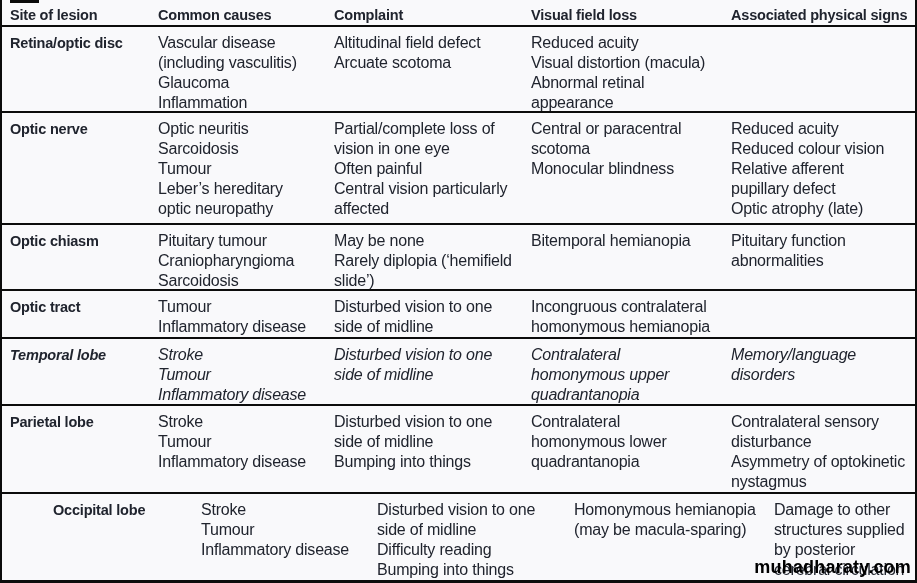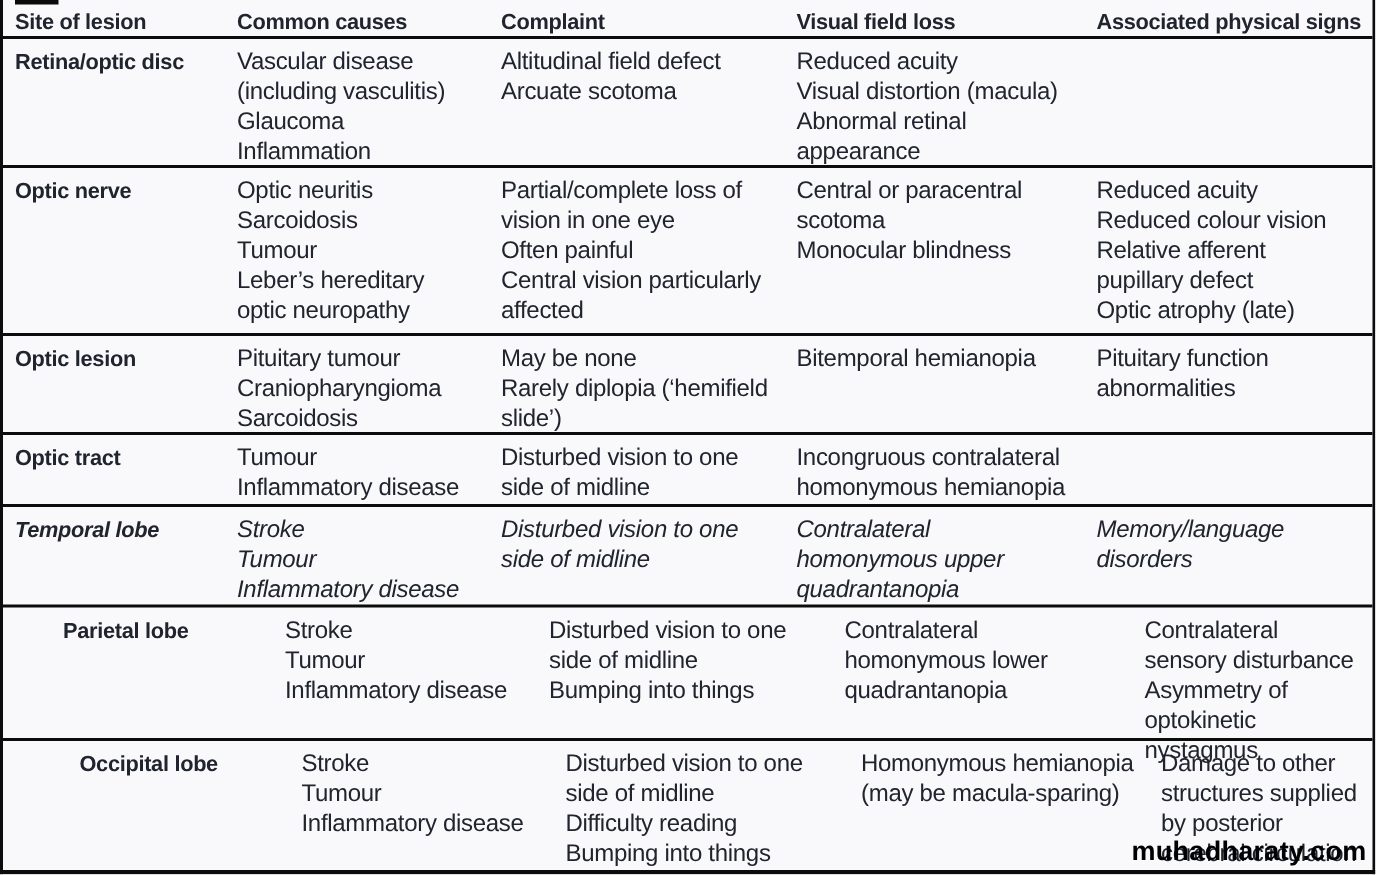--- a/index.html
+++ b/index.html
@@ -50,21 +50,21 @@
     padding: 6px 10px 6px 8px;
     white-space: pre-line;
   }
   .cell.site { font-weight: bold; font-size: 14.5px; }
   
   .trow.r0 { min-height: 86px; }
   .trow.r1 { min-height: 112px; }
   .trow.r2 { min-height: 66px; }
   .trow.r3 { min-height: 48px; }
   .trow.r4 { min-height: 67px; font-style: italic; }
-  .trow.r5 { min-height: 88px; padding-left: 32px; }
+  .trow.r5 { min-height: 88px; }
   .trow.r6 { min-height: 86px; padding-left: 43px; }
   .watermark {
     position: absolute;
     right: 6px;
     bottom: 5px;
     font-size: 18px;
     font-weight: bold;
     letter-spacing: 0.2px;
     color: #000000;
     background: transparent;
@@ -108,21 +108,21 @@
 Central vision particularly affected</div>
       <div class="cell">Central or paracentral scotoma
 Monocular blindness</div>
       <div class="cell">Reduced acuity
 Reduced colour vision
 Relative afferent pupillary defect
 Optic atrophy (late)</div>
     </div>
 
     <div class="trow r2">
-      <div class="cell site">Optic lesion</div>
+      <div class="cell site">Optic chiasm</div>
       <div class="cell">Pituitary tumour
 Craniopharyngioma
 Sarcoidosis</div>
       <div class="cell">May be none
 Rarely diplopia (‘hemifield slide’)</div>
       <div class="cell">Bitemporal hemianopia</div>
       <div class="cell">Pituitary function abnormalities</div>
     </div>
 
     <div class="trow r3">

